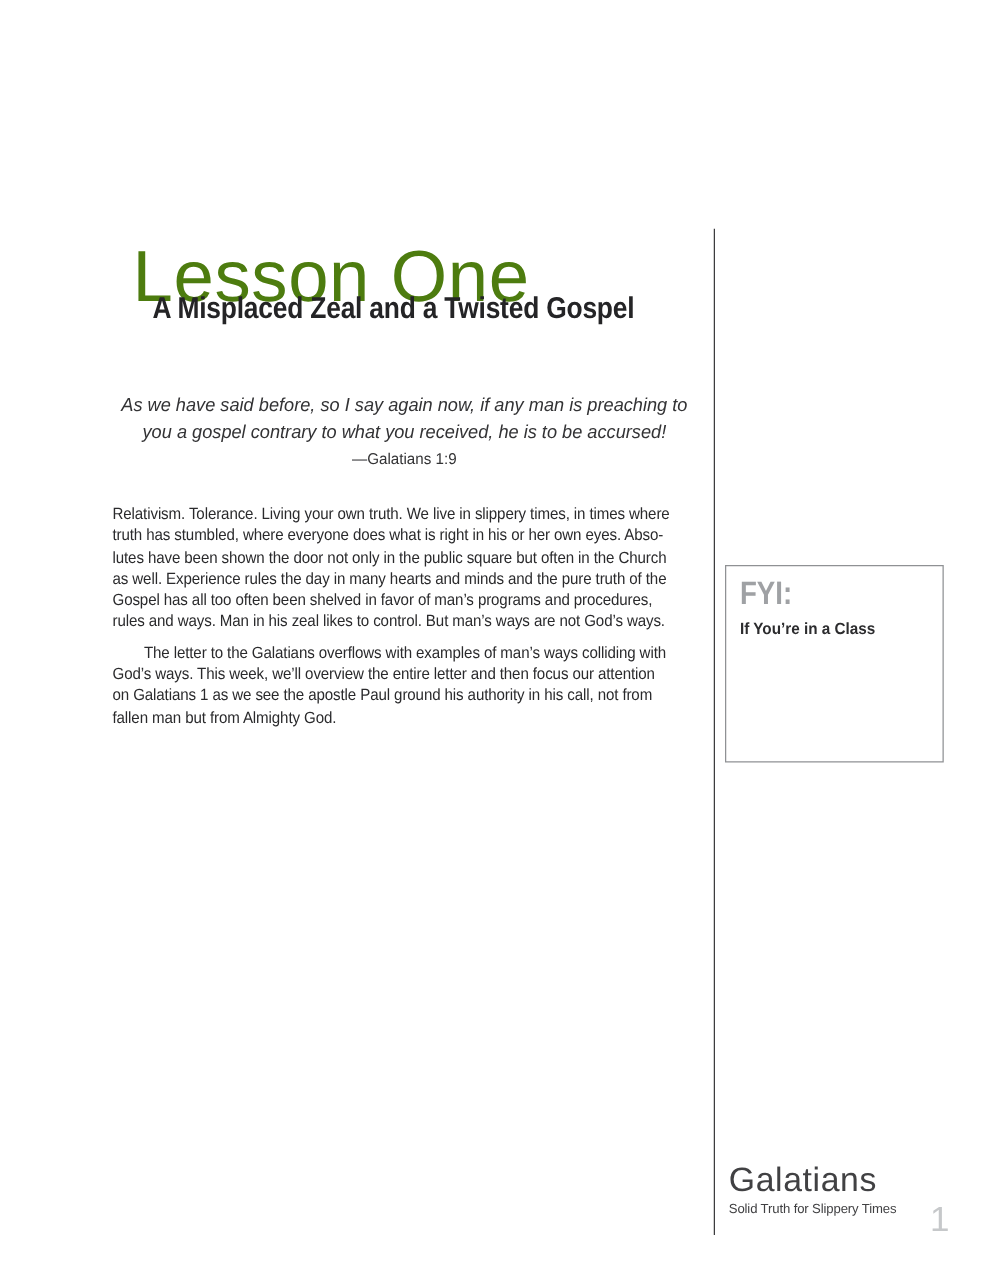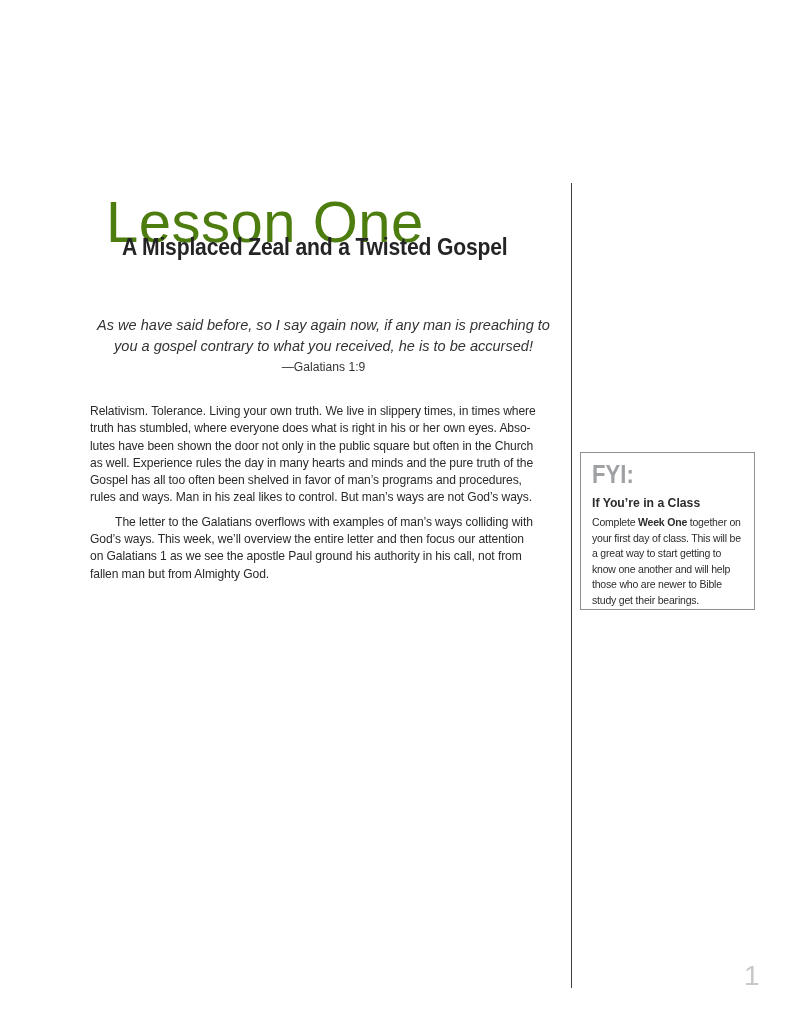--- a/index.html
+++ b/index.html
@@ -199,19 +199,22 @@
       <div class="body-line">on Galatians 1 as we see the apostle Paul ground his authority in his call, not from</div>
       <div class="body-line">fallen man but from Almighty God.</div>
     </div>
   </div>
 
   <div class="vrule"></div>
 
   <aside class="fyi-box">
     <div class="fyi-label">FYI:</div>
     <div class="fyi-heading">If You’re in a Class</div>
-    <p class="fyi-body"><span>Complete </span><b>Week One</b><span> together on your first day of class. This will be a great way to start getting to know one another and will help those who are newer to Bible study get their bearings.</span></p>
   </aside>
 
+  <div class="footer">
+    <div class="book-title">Galatians</div>
+    <div class="book-subtitle">Solid Truth for Slippery Times</div>
+  </div>
 
   <div class="page-number">1</div>
 
 </div>
 
 </body></html>

